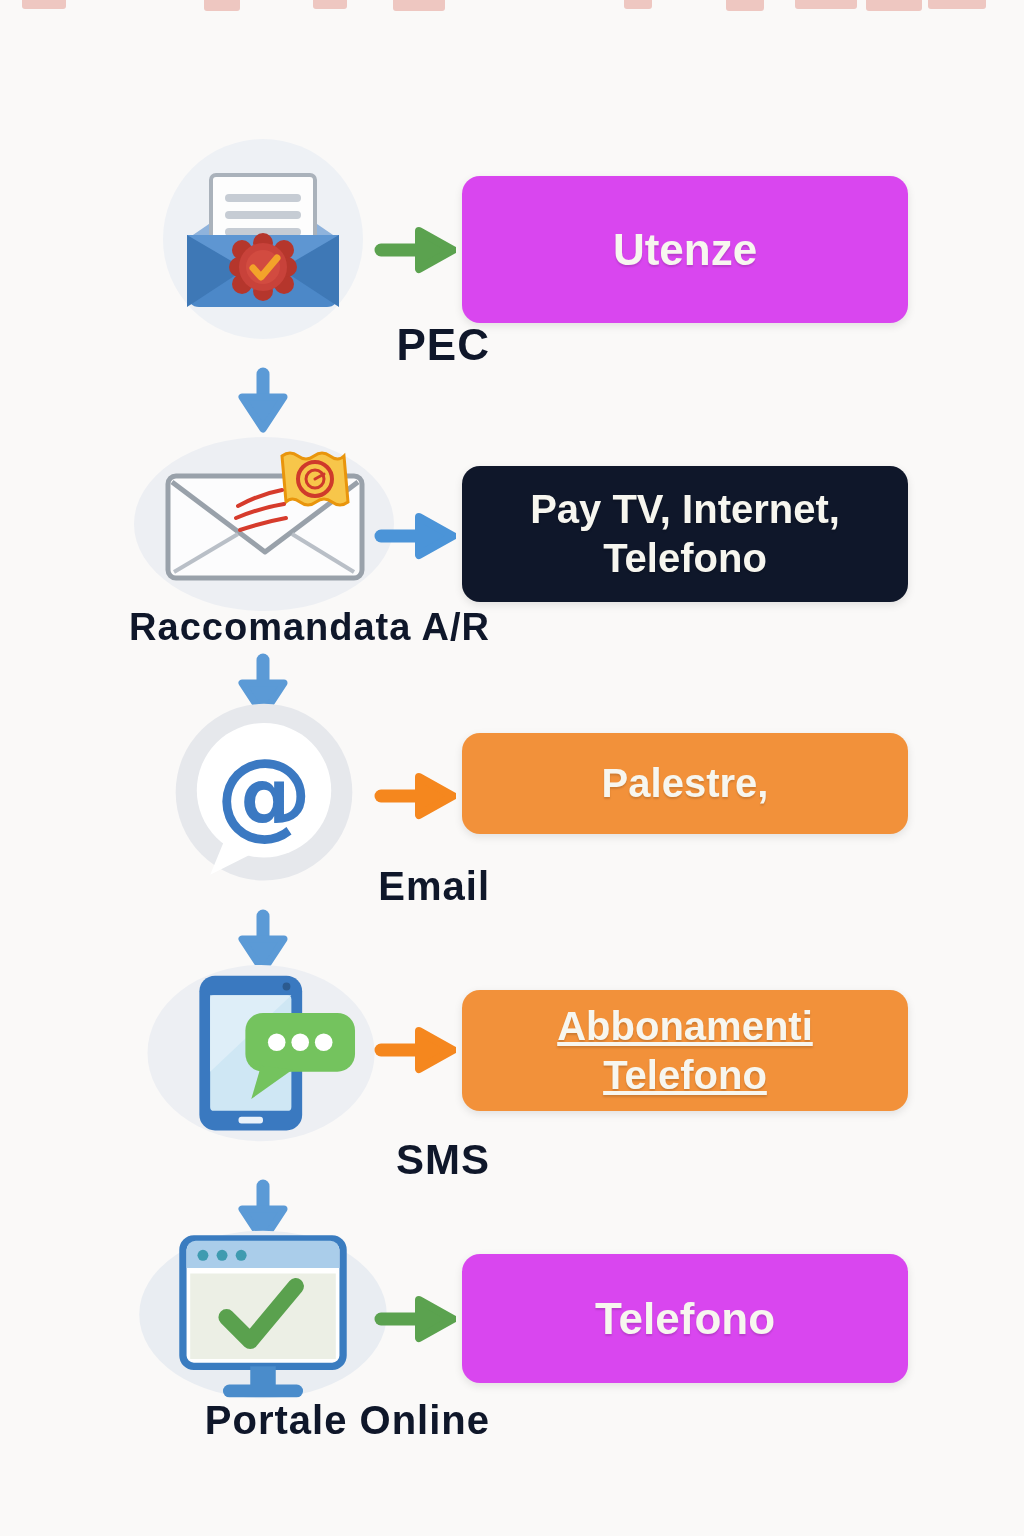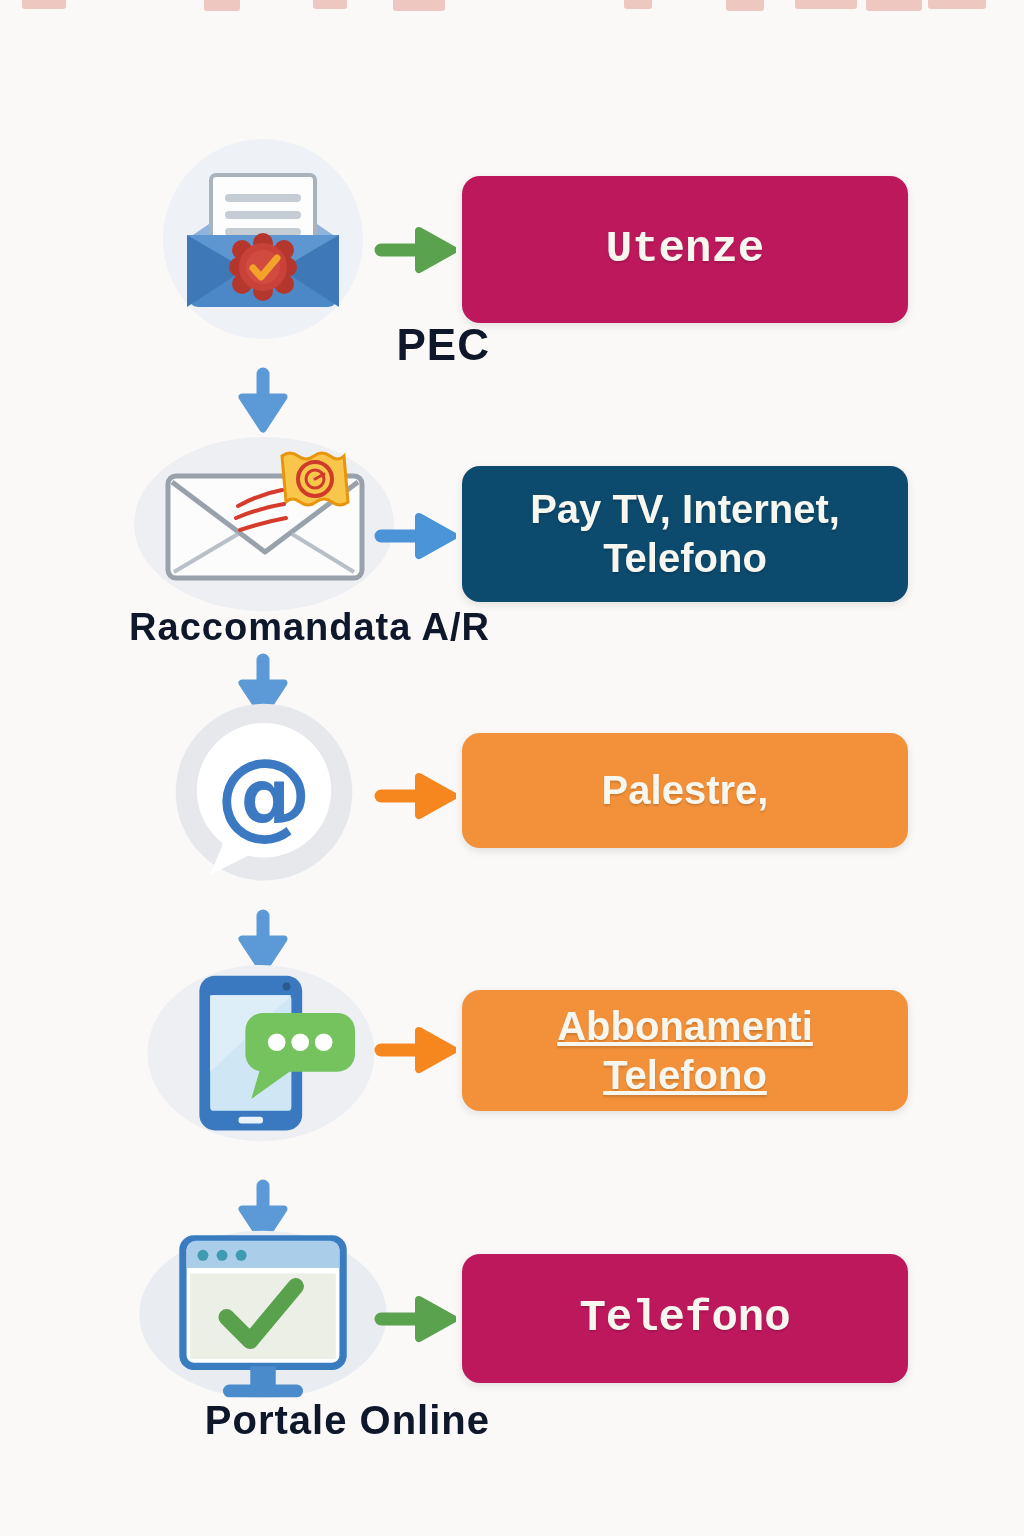--- a/index.html
+++ b/index.html
@@ -10,22 +10,22 @@
   .icon-wrap svg{display:block;}
   
   .chan-label{position:absolute;left:40px;width:450px;text-align:right;
               color:#0f172a;font-weight:bold;letter-spacing:1px;}
   
   .cat-box{position:absolute;left:462px;width:446px;border-radius:18px;
            display:flex;flex-direction:column;align-items:center;justify-content:center;
            color:#f7f6ef;font-weight:bold;text-align:center;line-height:1.22;
            box-shadow:0 3px 8px rgba(0,0,0,0.10);}
   .cat-box .l2:empty{display:none;}
-  .box-green{background:#be185d;font-family:Liberation Mono, monospace;}
-  .box-blue{background:#0c4a6e;}
+  .box-green{background:#d946ef;}
+  .box-blue{background:#0f172a;}
   .box-orange{background:#f2913a;}
   .cat-box span{text-shadow:0 2px 2px rgba(0,0,0,0.15);}
   
   .h-arrow{position:absolute;left:374px;width:82px;height:52px;}
   .arrow-green{stroke:#5ba24f;fill:#5ba24f;}
   .arrow-blue{stroke:#4b94d8;fill:#4b94d8;}
   .arrow-orange{stroke:#f5871e;fill:#f5871e;}
   
   .v-arrow{position:absolute;left:233px;width:60px;height:68px;}
   .arrow-conn{stroke:#5b9ad6;fill:#5b9ad6;}
@@ -119,25 +119,26 @@
   </svg>
 
   <div class="icon-wrap" style="left:168px;top:700px;">
     <svg width="192" height="192" viewBox="0 0 200 200">
       <circle cx="100" cy="96" r="92" fill="#e6e8ec"></circle>
       <circle cx="100" cy="94" r="70" fill="#ffffff"></circle>
       <polygon points="58,148 44,182 92,158" fill="#ffffff"></polygon>
       <text x="100" y="96" text-anchor="middle" dy="0.36em" font-family="DejaVu Sans, sans-serif" font-size="100" font-weight="bold" fill="#3b79c2">@</text>
     </svg>
   </div>
+  <div class="chan-label" style="top:864px;font-size:40px;">Email</div>
   <svg class="h-arrow" style="top:770px;" viewBox="0 0 82 52">
     <line class="arrow-orange" x1="7" y1="26" x2="46" y2="26" stroke-width="13" stroke-linecap="round"></line>
     <polygon class="arrow-orange" points="45,7 79,26 45,45" stroke-width="8" stroke-linejoin="round"></polygon>
   </svg>
-  <div class="cat-box box-orange" style="top:733px;height:115px;font-size:40px;">
+  <div class="cat-box box-orange" style="top:733px;height:101px;font-size:40px;">
     <span class="l1">Palestre,</span>
   </div>
   <svg class="v-arrow" style="top:908px;" viewBox="0 0 60 68">
     <line class="arrow-conn" x1="30" y1="8" x2="30" y2="34" stroke-width="13" stroke-linecap="round"></line>
     <polygon class="arrow-conn" points="9,31 51,31 30,63" stroke-width="7" stroke-linejoin="round"></polygon>
   </svg>
 
   <div class="icon-wrap" style="left:145px;top:962px;">
     <svg width="236" height="186" viewBox="0 0 240 190">
       <ellipse cx="118" cy="93" rx="116" ry="90" fill="#edeff3"></ellipse>
@@ -146,20 +147,21 @@
       <rect x="66" y="34" width="83" height="118" rx="4" fill="#cfe7f4"></rect>
       <polygon points="66,34 149,34 66,112" fill="#deeef8"></polygon>
       <rect x="95" y="158" width="25" height="7" rx="3" fill="#eaf2fa"></rect>
       <rect x="102" y="52" width="112" height="60" rx="18" fill="#74c35e"></rect>
       <polygon points="118,106 108,140 150,110" fill="#74c35e"></polygon>
       <circle cx="134" cy="82" r="9" fill="#ffffff"></circle>
       <circle cx="158" cy="82" r="9" fill="#ffffff"></circle>
       <circle cx="182" cy="82" r="9" fill="#ffffff"></circle>
     </svg>
   </div>
+  <div class="chan-label" style="top:1136px;font-size:42px;">SMS</div>
   <svg class="h-arrow" style="top:1024px;" viewBox="0 0 82 52">
     <line class="arrow-orange" x1="7" y1="26" x2="46" y2="26" stroke-width="13" stroke-linecap="round"></line>
     <polygon class="arrow-orange" points="45,7 79,26 45,45" stroke-width="8" stroke-linejoin="round"></polygon>
   </svg>
   <div class="cat-box box-orange" style="top:990px;height:121px;font-size:40px;text-decoration:underline;">
     <span class="l1">Abbonamenti</span>
     <span class="l2">Telefono</span>
   </div>
   <svg class="v-arrow" style="top:1178px;" viewBox="0 0 60 68">
     <line class="arrow-conn" x1="30" y1="8" x2="30" y2="34" stroke-width="13" stroke-linecap="round"></line>

